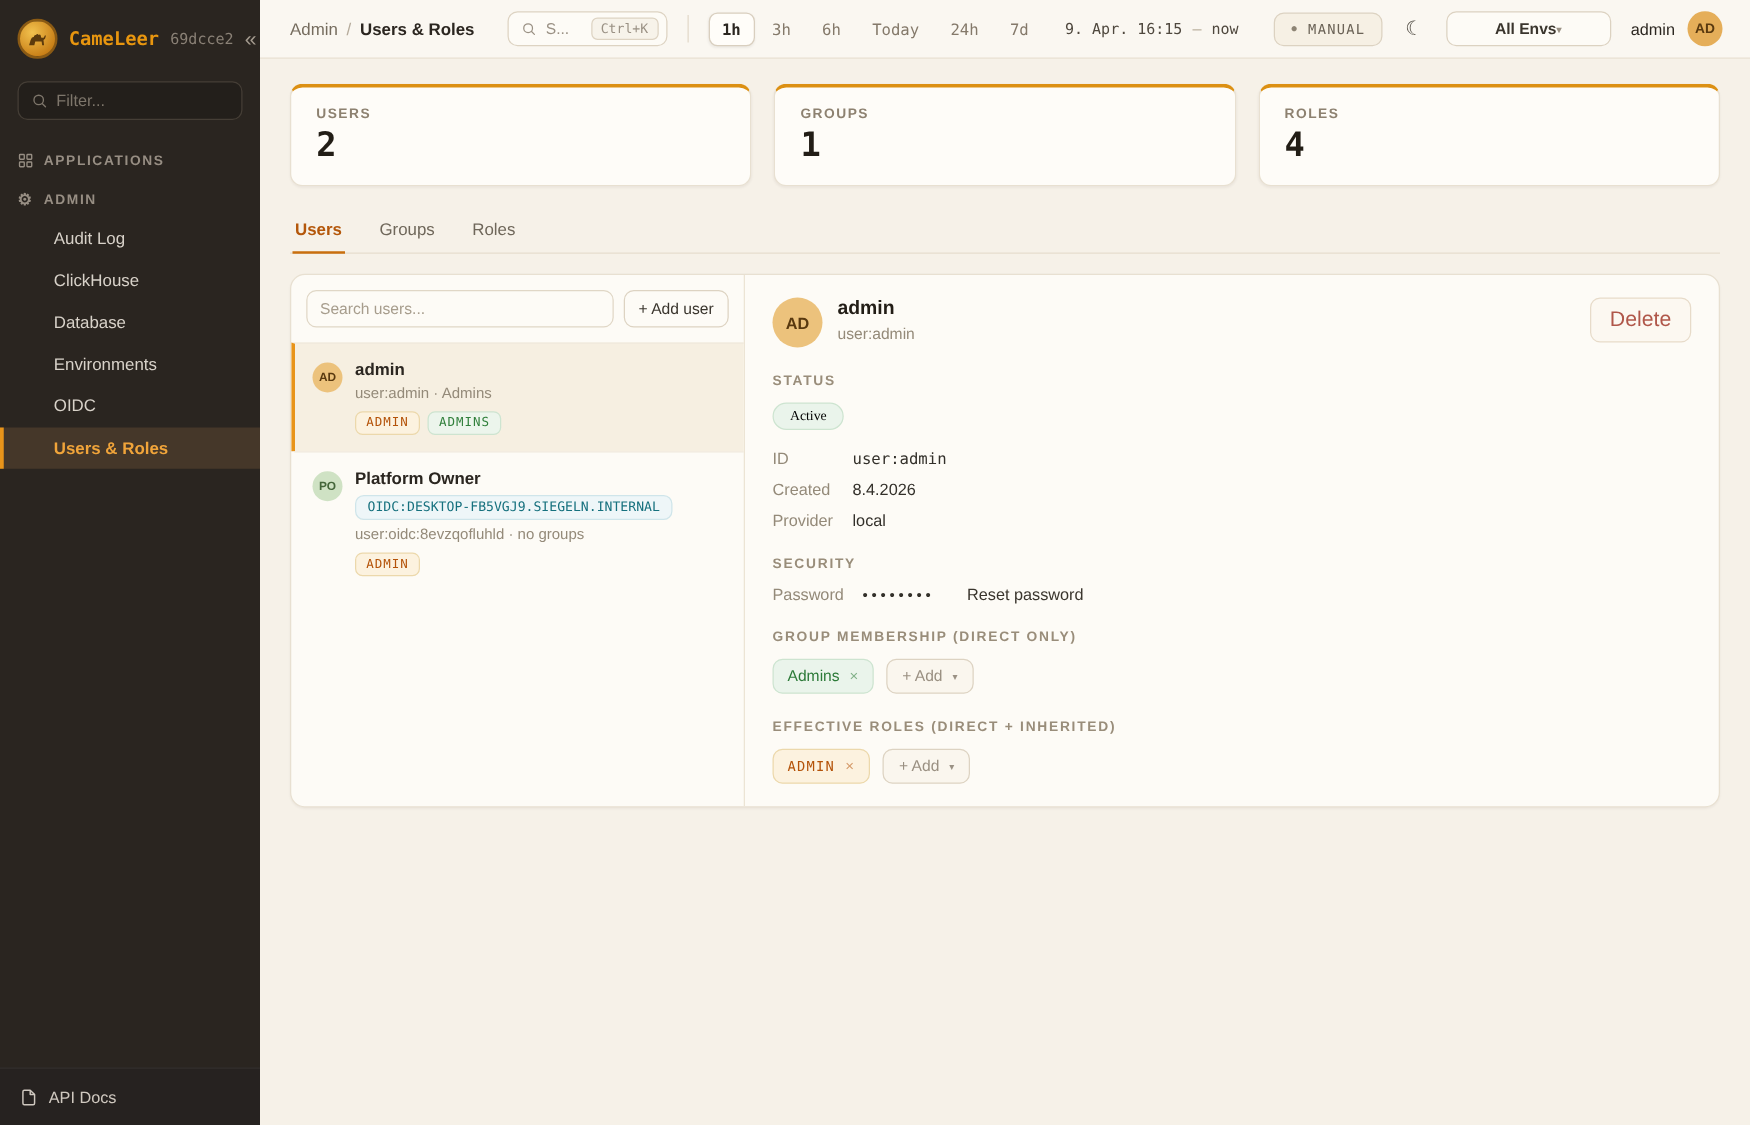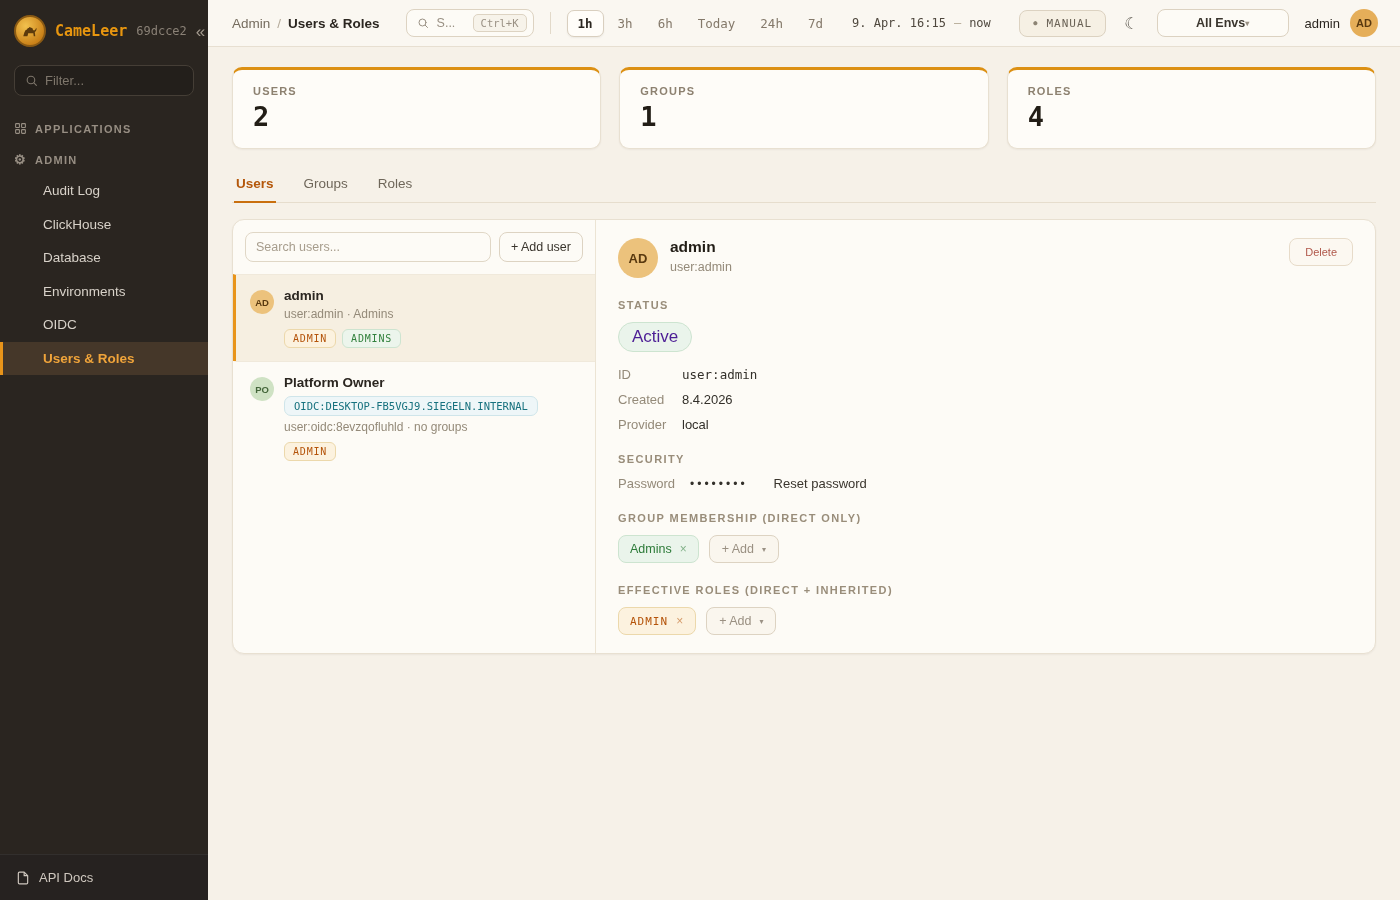--- a/index.html
+++ b/index.html
@@ -110,24 +110,24 @@
                 padding:3px 9px; border-radius:7px; background:#eef6f8; border:1px solid #cfe5ea;
                 color:#16717e; margin-top:6px; max-width:300px; }
 
   .detail-col { flex:1; padding:18px 22px; min-width:0; }
   .detail-header { display:flex; gap:12px; align-items:flex-start; }
   .avatar-lg { width:40px; height:40px; border-radius:50%; background:#ecc27c; color:#59390f; font-weight:700;
                font-size:13px; display:flex; align-items:center; justify-content:center; flex-shrink:0; }
   .detail-name { font-size:15.5px; font-weight:700; color:#221d16; }
   .detail-sub { font-size:12.5px; color:#948a79; margin-top:4px; }
   .delete-btn { margin-left:auto; border:1px solid #e7dbc9; background:#fcf8f1; border-radius:8px;
-                padding:7px 15px; font-size:11px; color:#b0574a; cursor:pointer; }
+                padding:7px 15px; font-size:17px; color:#b0574a; cursor:pointer; }
   .section-heading { font-size:11px; letter-spacing:1.4px; font-weight:700; color:#998d7a; margin-top:21px; margin-bottom:11px; }
-  .pill { display:inline-block; font-size:17px; padding:4px 13px; border-radius:999px; background:#eaf4eb;
-          border:1px solid #cde4d0; color:#4c1d95; }
+  .pill { display:inline-block; font-size:11px; padding:4px 13px; border-radius:999px; background:#eaf4eb;
+          border:1px solid #cde4d0; color:#000000;font-family:Liberation Serif, serif; }
   .fields { margin-top:15px; }
   .field-row { display:flex; margin-bottom:10px; font-size:13px; align-items:center; }
   .field-label { width:64px; color:#948a79; flex-shrink:0; }
   .field-value { color:#33302a; }
   .field-value.mono { font-size:12.5px; }
   .password-row { display:flex; align-items:center; font-size:13px; }
   .password-label { width:64px; color:#948a79; flex-shrink:0; }
   .password-dots { color:#33302a; letter-spacing:3px; font-size:12px; margin-left:8px; }
   .reset-link { margin-left:26px; color:#3a352d; cursor:pointer; }
   .chip-row { display:flex; gap:10px; align-items:center; }

